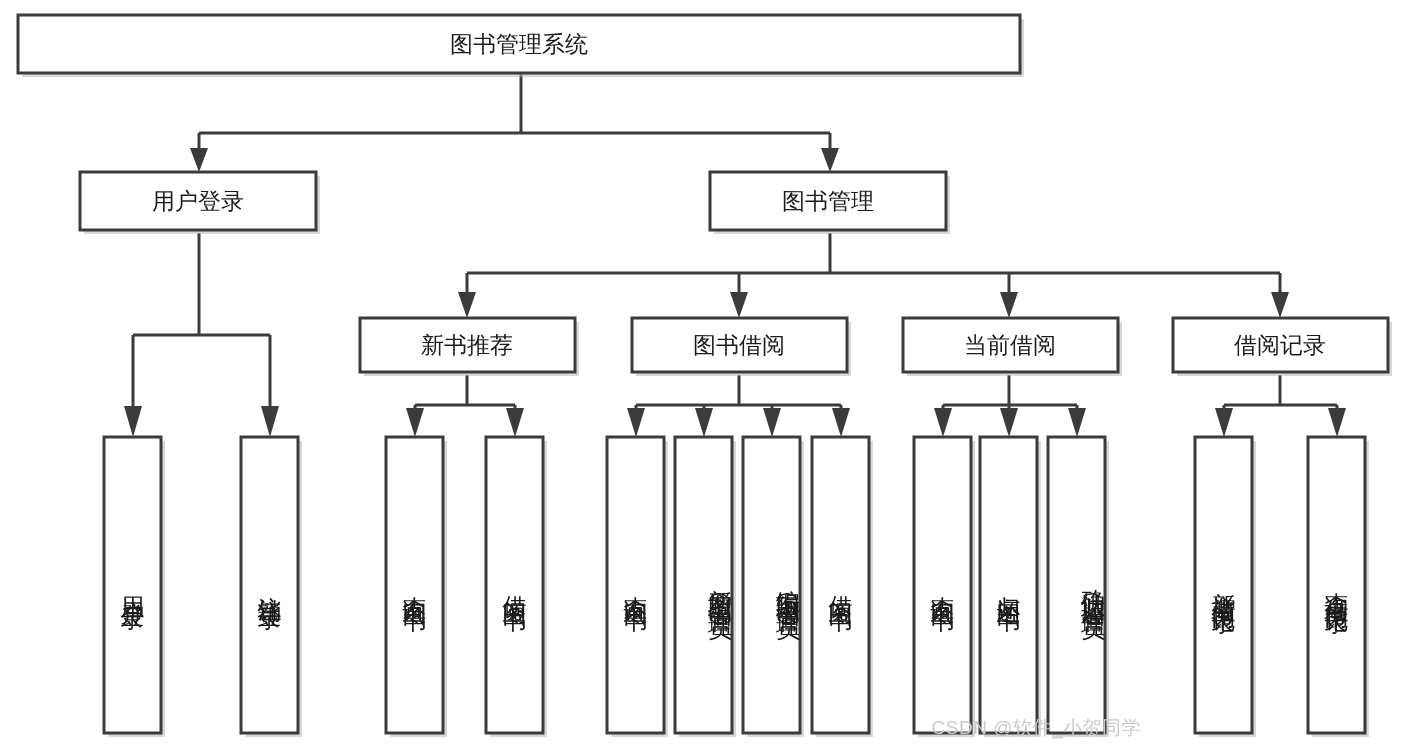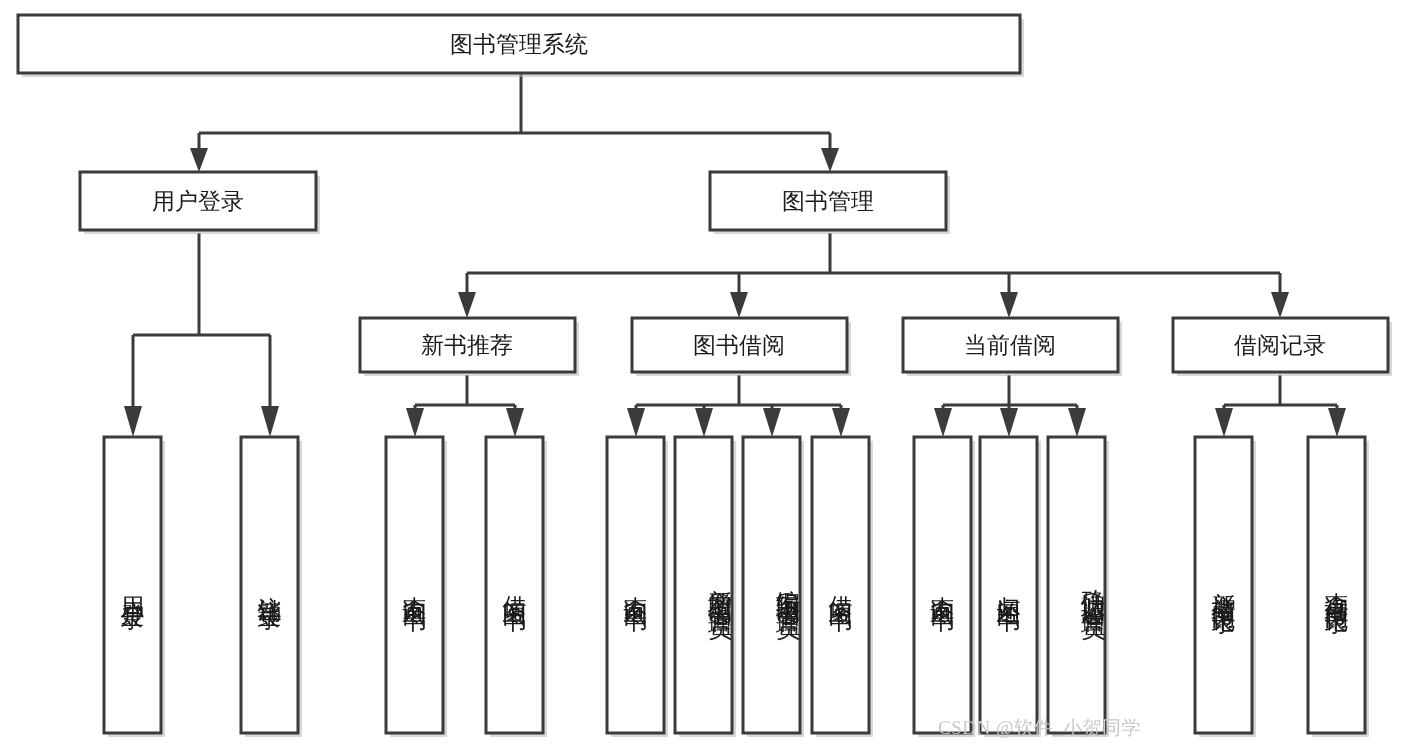--- a/index.html
+++ b/index.html
@@ -67,21 +67,21 @@
     white-space: nowrap;
     pointer-events: none;
   }
   .leaf-label.centered {
     align-items: center;
   }
   .watermark {
     position: absolute;
     right: 8px;
     bottom: 6px;
-    font-family: Liberation Serif, serif;
+    font-family: Liberation Sans, sans-serif;
     font-size: 19px;
     color: #c9c9c9;
     letter-spacing: 0.5px;
     white-space: nowrap;
   }
 </style>
 </head>
 <body>
 
 <div id="diagram-root">

